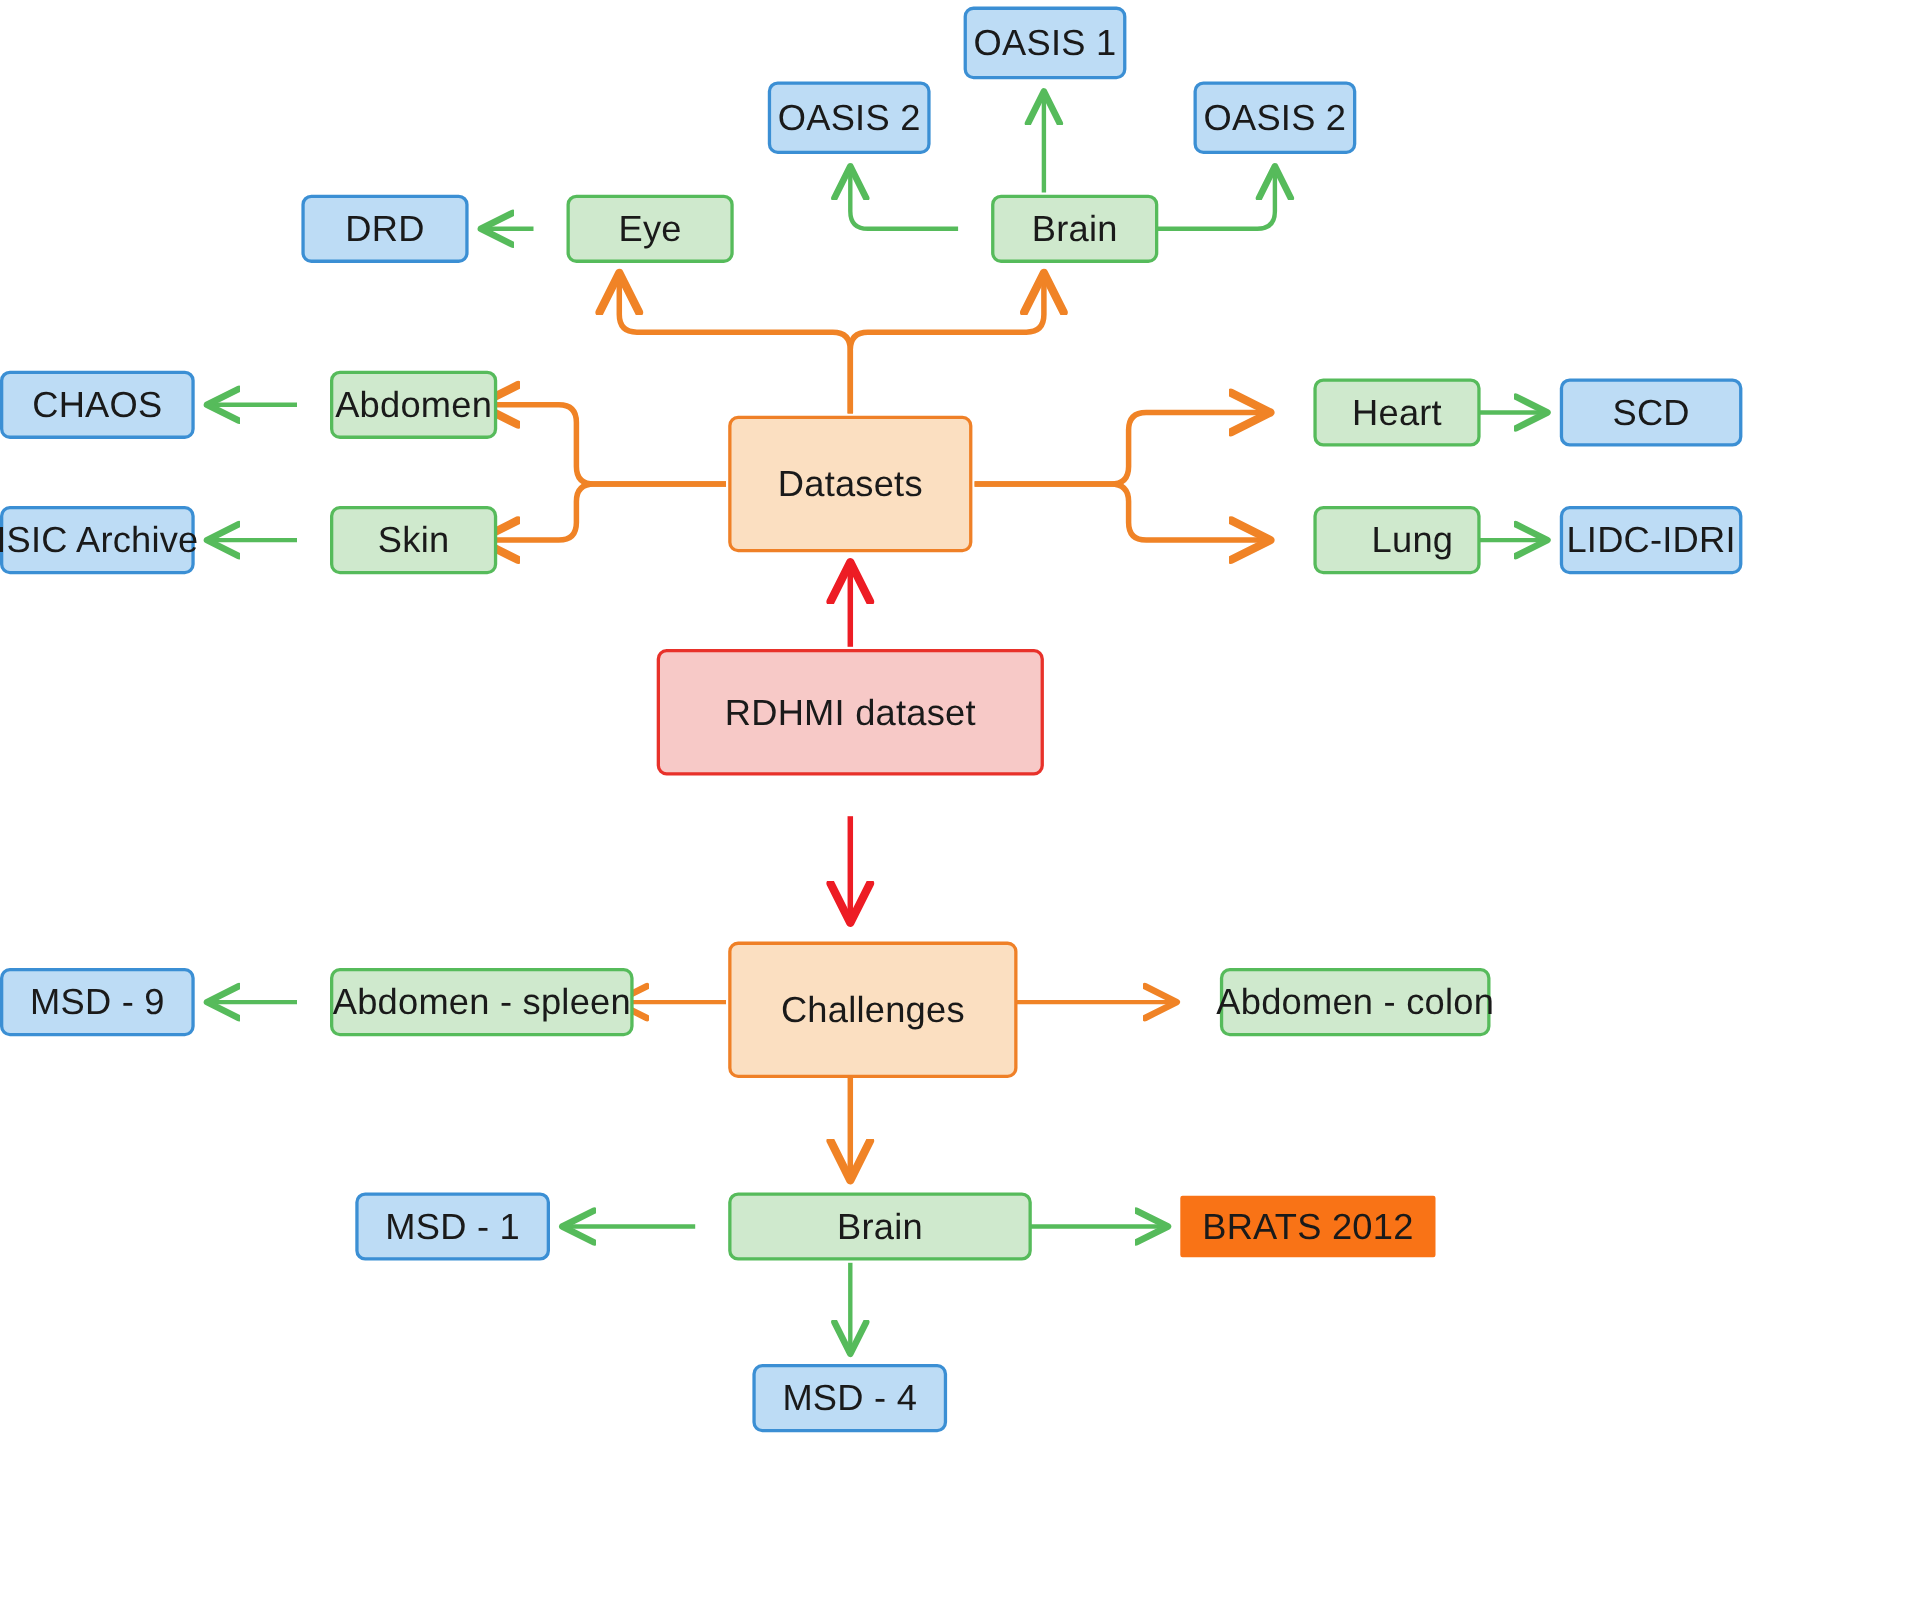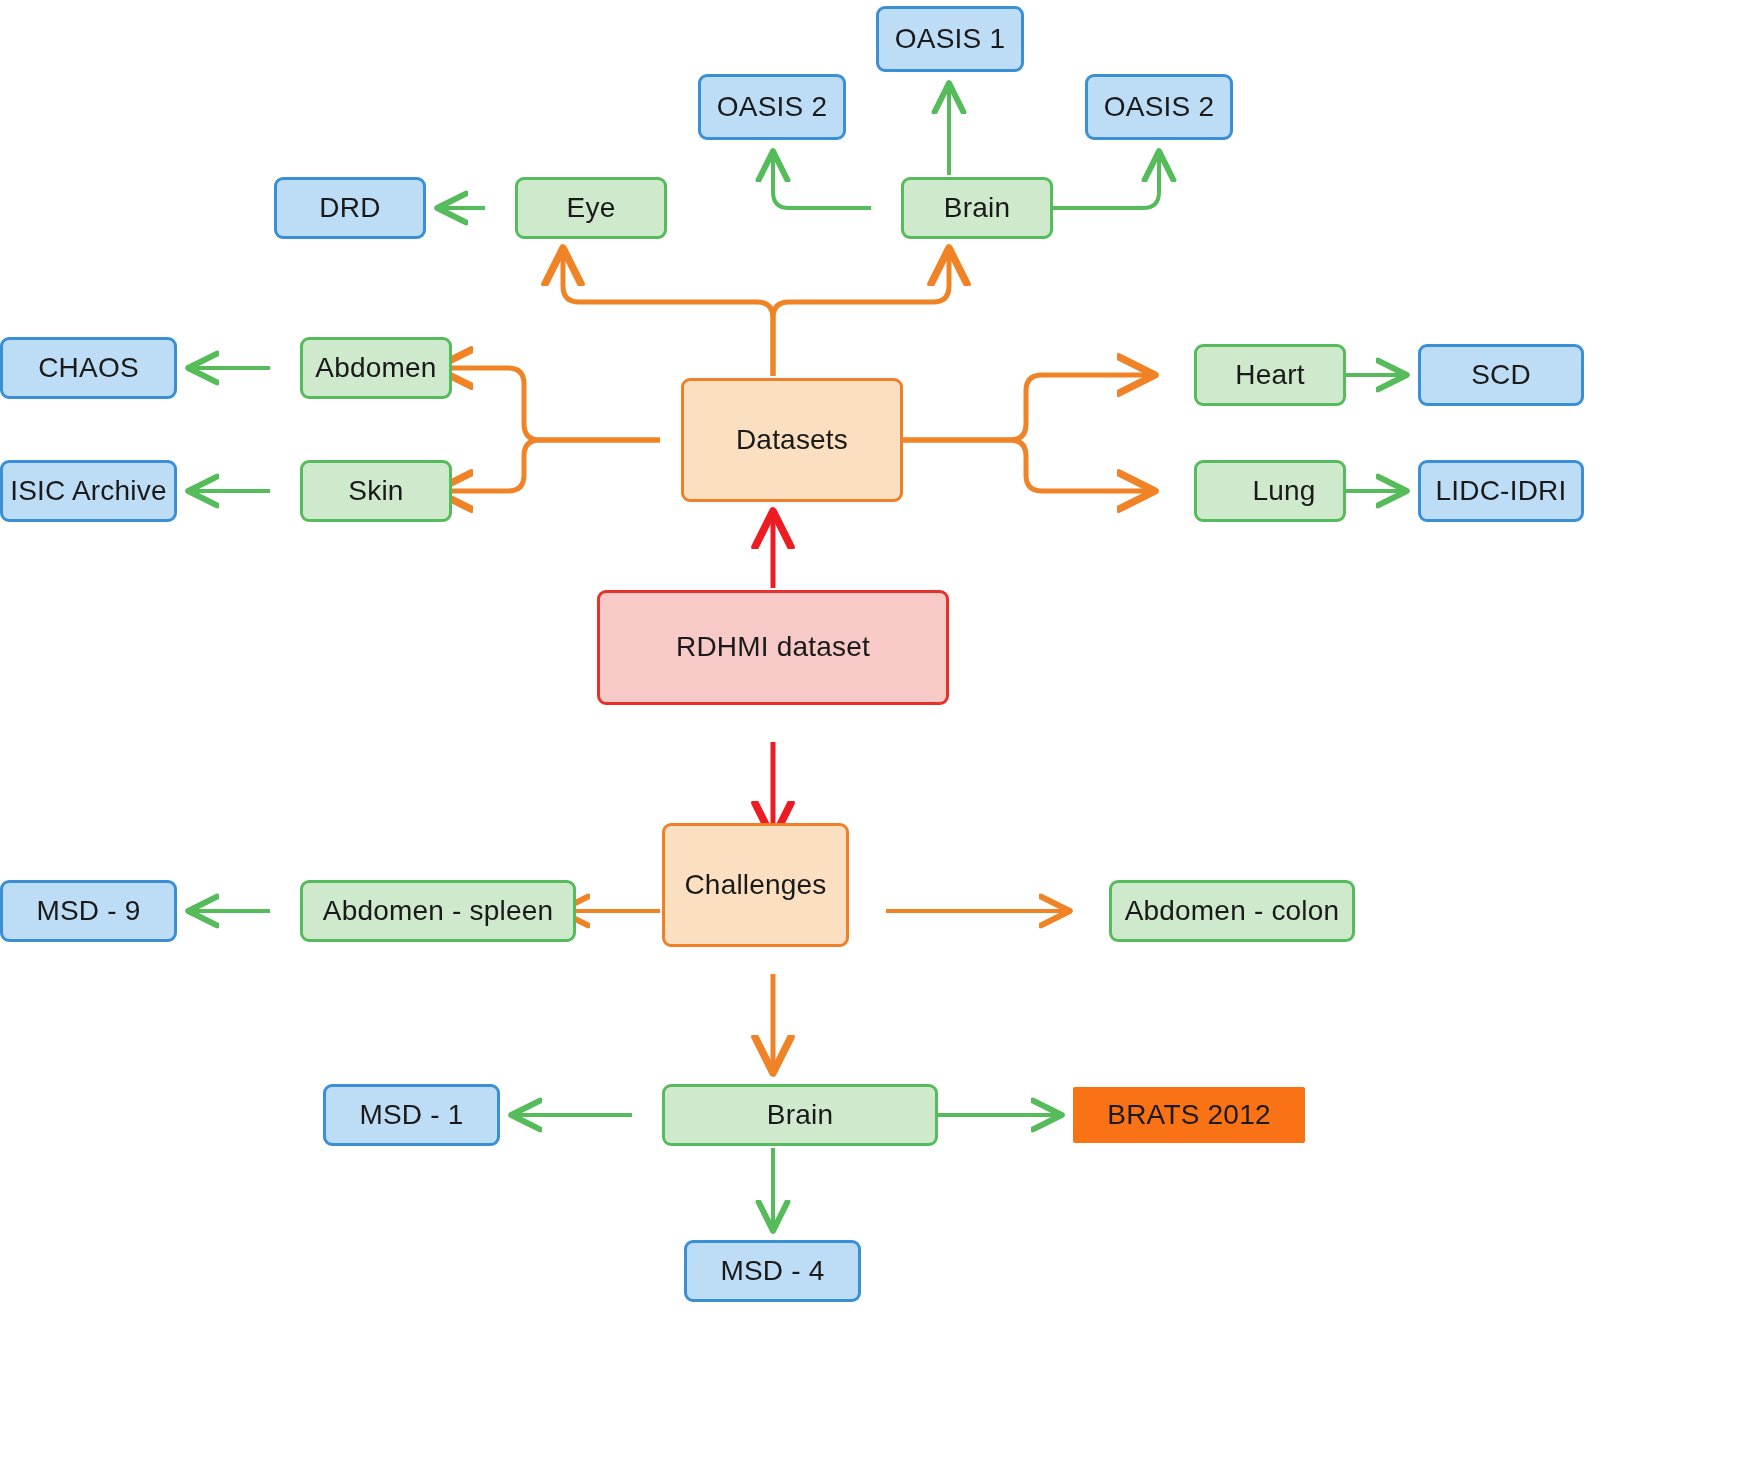--- a/index.html
+++ b/index.html
@@ -29,21 +29,21 @@
     position: absolute;
     box-sizing: border-box;
     display: flex;
     align-items: center;
     justify-content: center;
     text-align: center;
     border-radius: 9px;
     border-style: solid;
     border-width: 3px;
     color: #1a1a1a;
-    font-size: 28px;
+    font-size: 33px;
     line-height: 1.15;
     letter-spacing: 0.2px;
     padding: 2px 6px;
     white-space: nowrap;
   }
   .node.blue {
     background: #bddcf5;
     border-color: #3b8fd4;
   }
   .node.green {
@@ -167,21 +167,21 @@
   </div>
 
   <div class="node blue" style="left:0px; top:460px; width:177px; height:62px;">
     <span class="node-label">ISIC Archive</span>
   </div>
 
   <div class="node green" style="left:272px; top:460px; width:152px; height:62px;">
     <span class="node-label">Skin</span>
   </div>
 
-  <div class="node orange" style="left:662px; top:378px; width:222px; height:124px;margin-left:19px;">
+  <div class="node orange" style="left:662px; top:378px; width:222px; height:124px;">
     <span class="node-label">Datasets</span>
   </div>
 
   <div class="node green" style="left:1166px; top:344px; width:152px; height:62px;">
     <span class="node-label">Heart</span>
   </div>
 
   <div class="node blue" style="left:1418px; top:344px; width:166px; height:62px;">
     <span class="node-label">SCD</span>
   </div>
@@ -199,21 +199,21 @@
   </div>
 
   <div class="node blue" style="left:0px; top:880px; width:177px; height:62px;">
     <span class="node-label">MSD - 9</span>
   </div>
 
   <div class="node green" style="left:272px; top:880px; width:276px; height:62px;">
     <span class="node-label">Abdomen - spleen</span>
   </div>
 
-  <div class="node orange" style="left:662px; top:823px; width:187px; height:124px;">
+  <div class="node orange" style="left:662px; top:856px; width:263px; height:124px;">
     <span class="node-label">Challenges</span>
   </div>
 
   <div class="node green" style="left:1081px; top:880px; width:246px; height:62px;">
     <span class="node-label">Abdomen - colon</span>
   </div>
 
   <div class="node blue" style="left:323px; top:1084px; width:177px; height:62px;">
     <span class="node-label">MSD - 1</span>
   </div>

